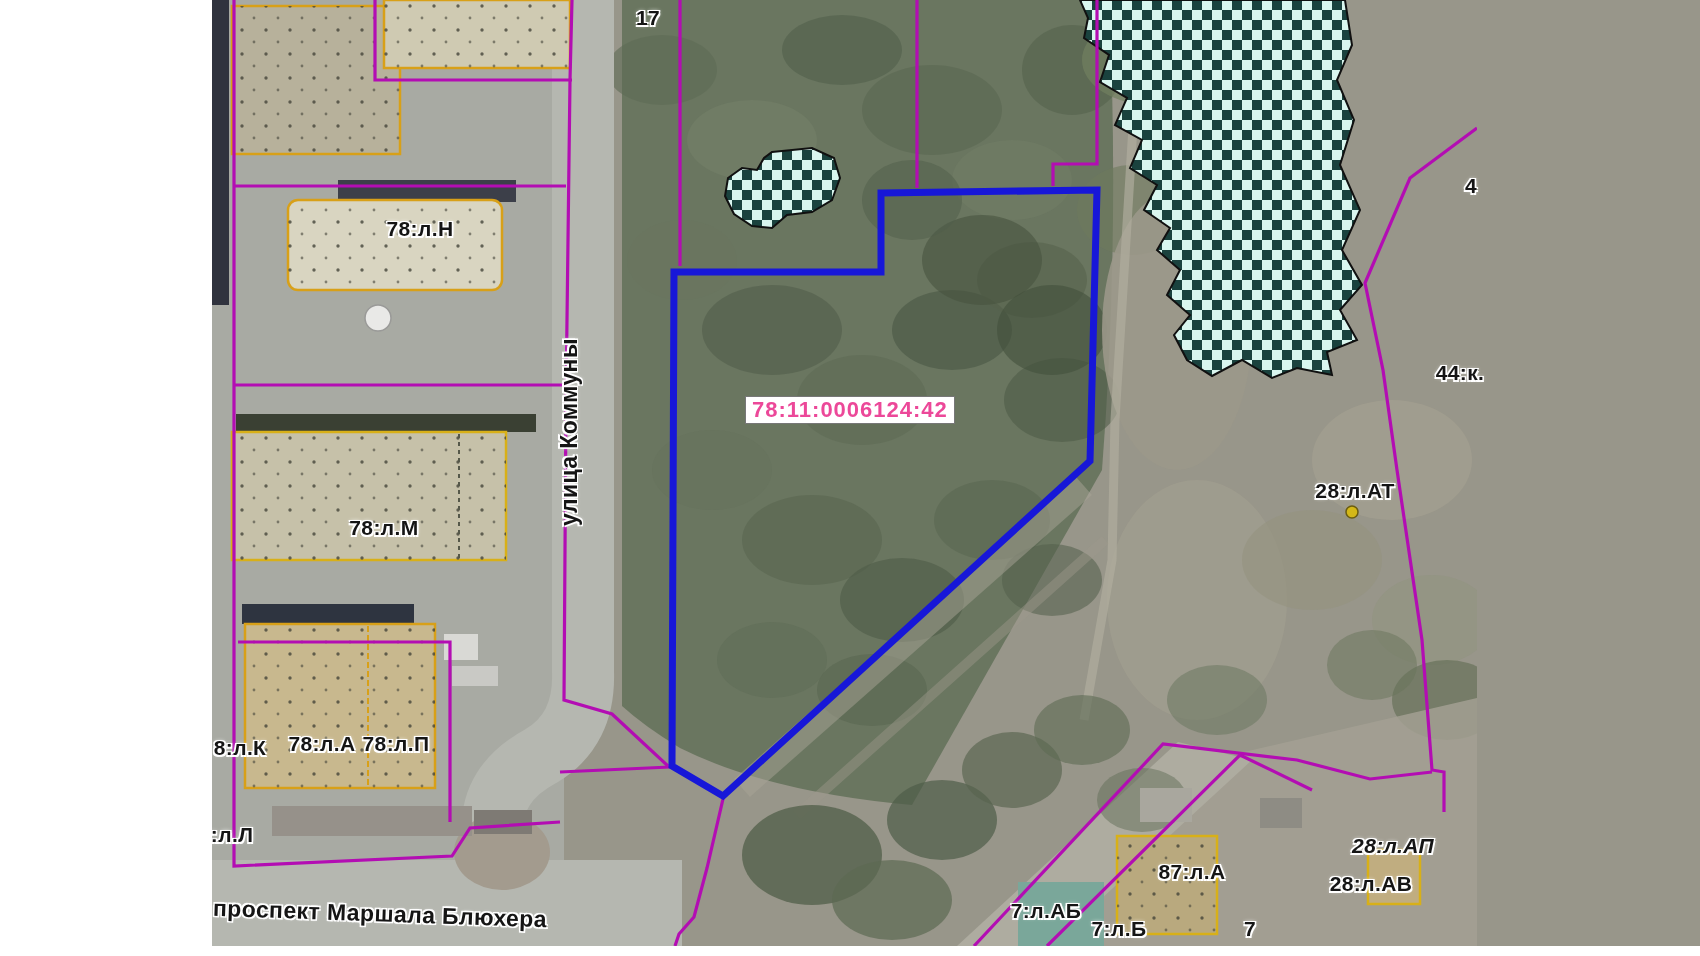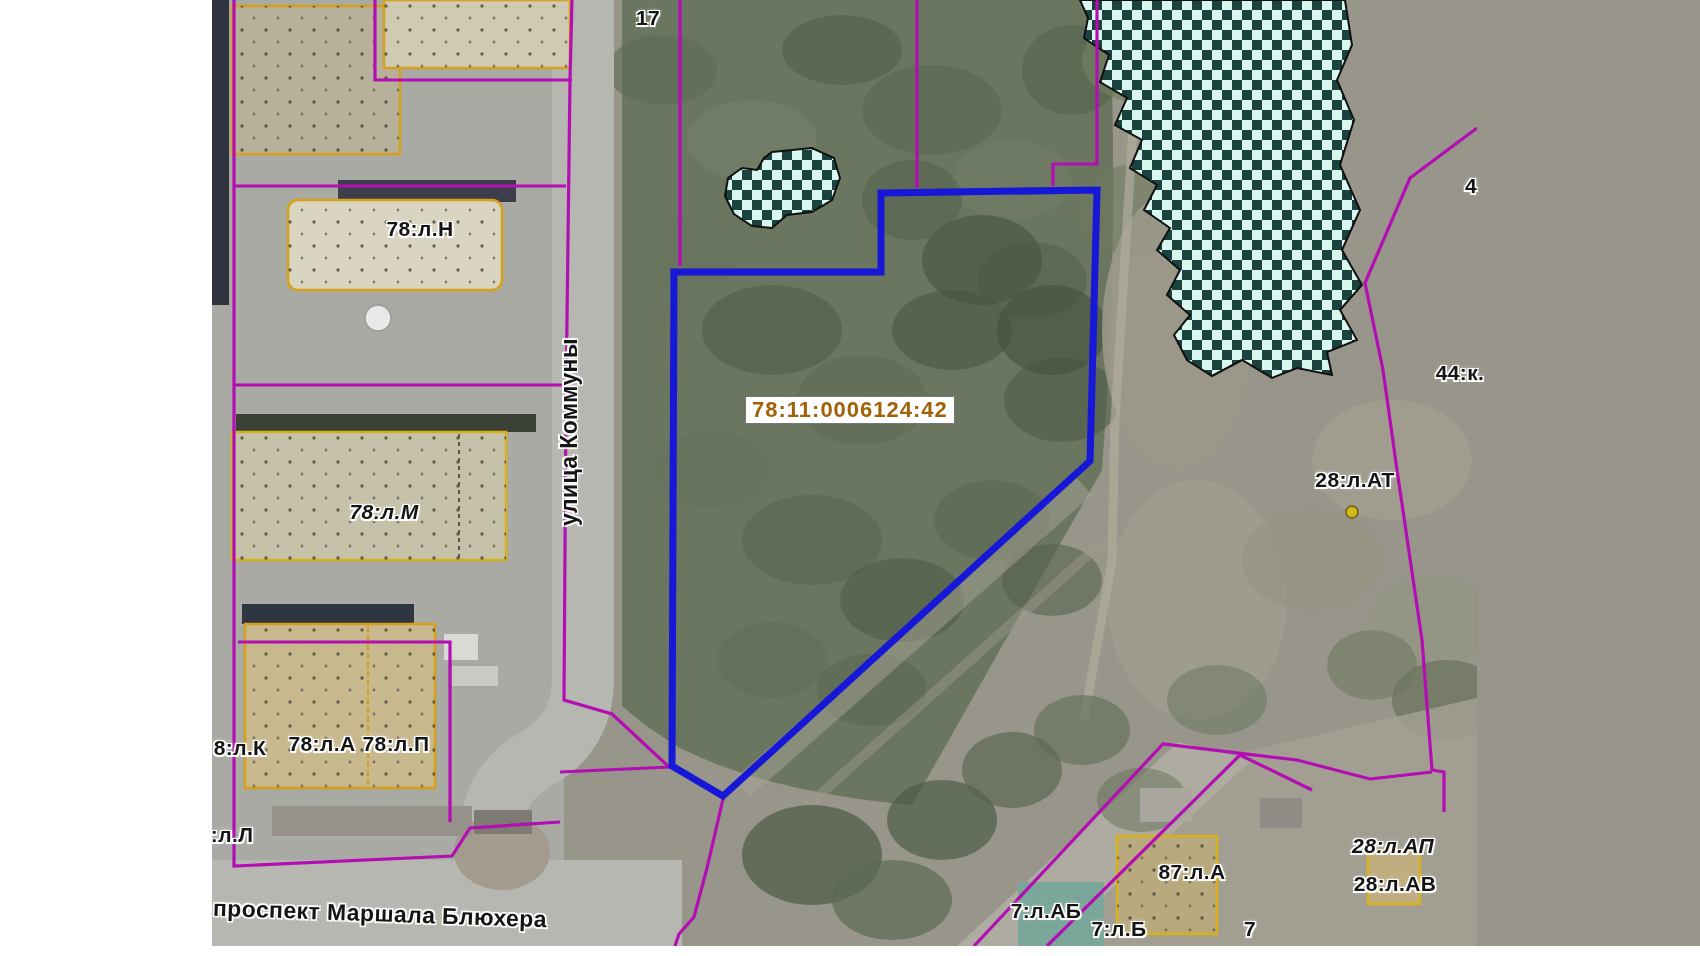--- a/index.html
+++ b/index.html
@@ -16,21 +16,21 @@
   .maplabel{
     position:absolute;font-weight:bold;font-size:21px;color:#151515;
     white-space:nowrap;letter-spacing:.4px;
     text-shadow:-1.5px -1.5px 0 #fff,1.5px -1.5px 0 #fff,-1.5px 1.5px 0 #fff,
                 1.5px 1.5px 0 #fff,0 0 4px #fff;
   }
   .street-label{font-size:23px;}
   #cad-label{
     position:absolute;left:533px;top:396px;background:#ffffff;
     border:1px solid #777;padding:0 6px;font-size:22px;font-weight:bold;
-    color:#a16207;letter-spacing:1px;line-height:26px;white-space:nowrap;
+    color:#ec4899;letter-spacing:1px;line-height:26px;white-space:nowrap;
   }
 </style>
 </head>
 <body>
 
 <div id="map">
   <svg id="map-svg" viewBox="0 0 1265 946">
     <defs>
       <pattern id="chk" width="20" height="20" patternUnits="userSpaceOnUse">
         <rect class="chk-light" width="20" height="20" fill="#d9f6ef"></rect>
@@ -150,30 +150,30 @@
         <polygon points="669,193 885,190 878,461 511,796 460,766 462,272 669,272" fill="none" stroke="#1717d8" stroke-width="7" stroke-linejoin="miter"></polygon>
       </g>
     <g id="markers-layer">
         <circle cx="1140" cy="512" r="6" fill="#d4b818" stroke="#6b5d10" stroke-width="1.5"></circle>
       </g>
   </svg>
 
   <div id="labels-layer">
       <span class="maplabel" style="left: 436px; top: 18px; transform: translate(-50%, -50%) rotate(0deg);">17</span>
       <span class="maplabel" style="left: 208px; top: 229px; transform: translate(-50%, -50%) rotate(0deg); text-align: center;">78:л.Н</span>
-      <span class="maplabel" style="left: 172px; top: 512px; transform: translate(-50%, -50%) rotate(0deg); font-style: italic;">78:л.М</span>
+      <span class="maplabel" style="left: 172px; top: 528px; transform: translate(-50%, -50%) rotate(0deg);">78:л.М</span>
       <span class="maplabel" style="left: 28px; top: 748px; transform: translate(-50%, -50%) rotate(0deg);">8:л.К</span>
       <span class="maplabel" style="left: 110px; top: 744px; transform: translate(-50%, -50%) rotate(0deg);">78:л.А</span>
       <span class="maplabel" style="left: 184px; top: 744px; transform: translate(-50%, -50%) rotate(0deg);">78:л.П</span>
       <span class="maplabel" style="left: 14px; top: 835px; transform: translate(-50%, -50%) rotate(0deg);">8:л.Л</span>
-      <span class="maplabel" style="left: 1143px; top: 480px; transform: translate(-50%, -50%) rotate(0deg);">28:л.АТ</span>
+      <span class="maplabel" style="left: 1143px; top: 491px; transform: translate(-50%, -50%) rotate(0deg);">28:л.АТ</span>
       <span class="maplabel" style="left: 1259px; top: 186px; transform: translate(-50%, -50%) rotate(0deg);">4</span>
       <span class="maplabel" style="left: 1248px; top: 373px; transform: translate(-50%, -50%) rotate(0deg);">44:к.</span>
       <span class="maplabel" style="left: 1181px; top: 846px; transform: translate(-50%, -50%) rotate(0deg); font-style: italic;">28:л.АП</span>
-      <span class="maplabel" style="left: 1159px; top: 884px; transform: translate(-50%, -50%) rotate(0deg); margin-left: 24px;">28:л.АВ</span>
+      <span class="maplabel" style="left: 1159px; top: 884px; transform: translate(-50%, -50%) rotate(0deg);">28:л.АВ</span>
       <span class="maplabel" style="left: 956px; top: 872px; transform: translate(-50%, -50%) rotate(0deg); padding-left: 48px;">87:л.А</span>
       <span class="maplabel" style="left: 834px; top: 911px; transform: translate(-50%, -50%) rotate(0deg);">7:л.АБ</span>
       <span class="maplabel" style="left: 907px; top: 929px; transform: translate(-50%, -50%) rotate(0deg);">7:л.Б</span>
       <span class="maplabel" style="left: 1038px; top: 929px; transform: translate(-50%, -50%) rotate(0deg);">7</span>
       <span class="maplabel street-label" style="left: 357px; top: 432px; transform: translate(-50%, -50%) rotate(-90deg);">улица Коммуны</span>
       <span class="maplabel street-label" style="left: 168px; top: 914px; transform: translate(-50%, -50%) rotate(2deg);">проспект Маршала Блюхера</span>
     </div>
 
   <div id="cad-label">78:11:0006124:42</div>
 </div>

